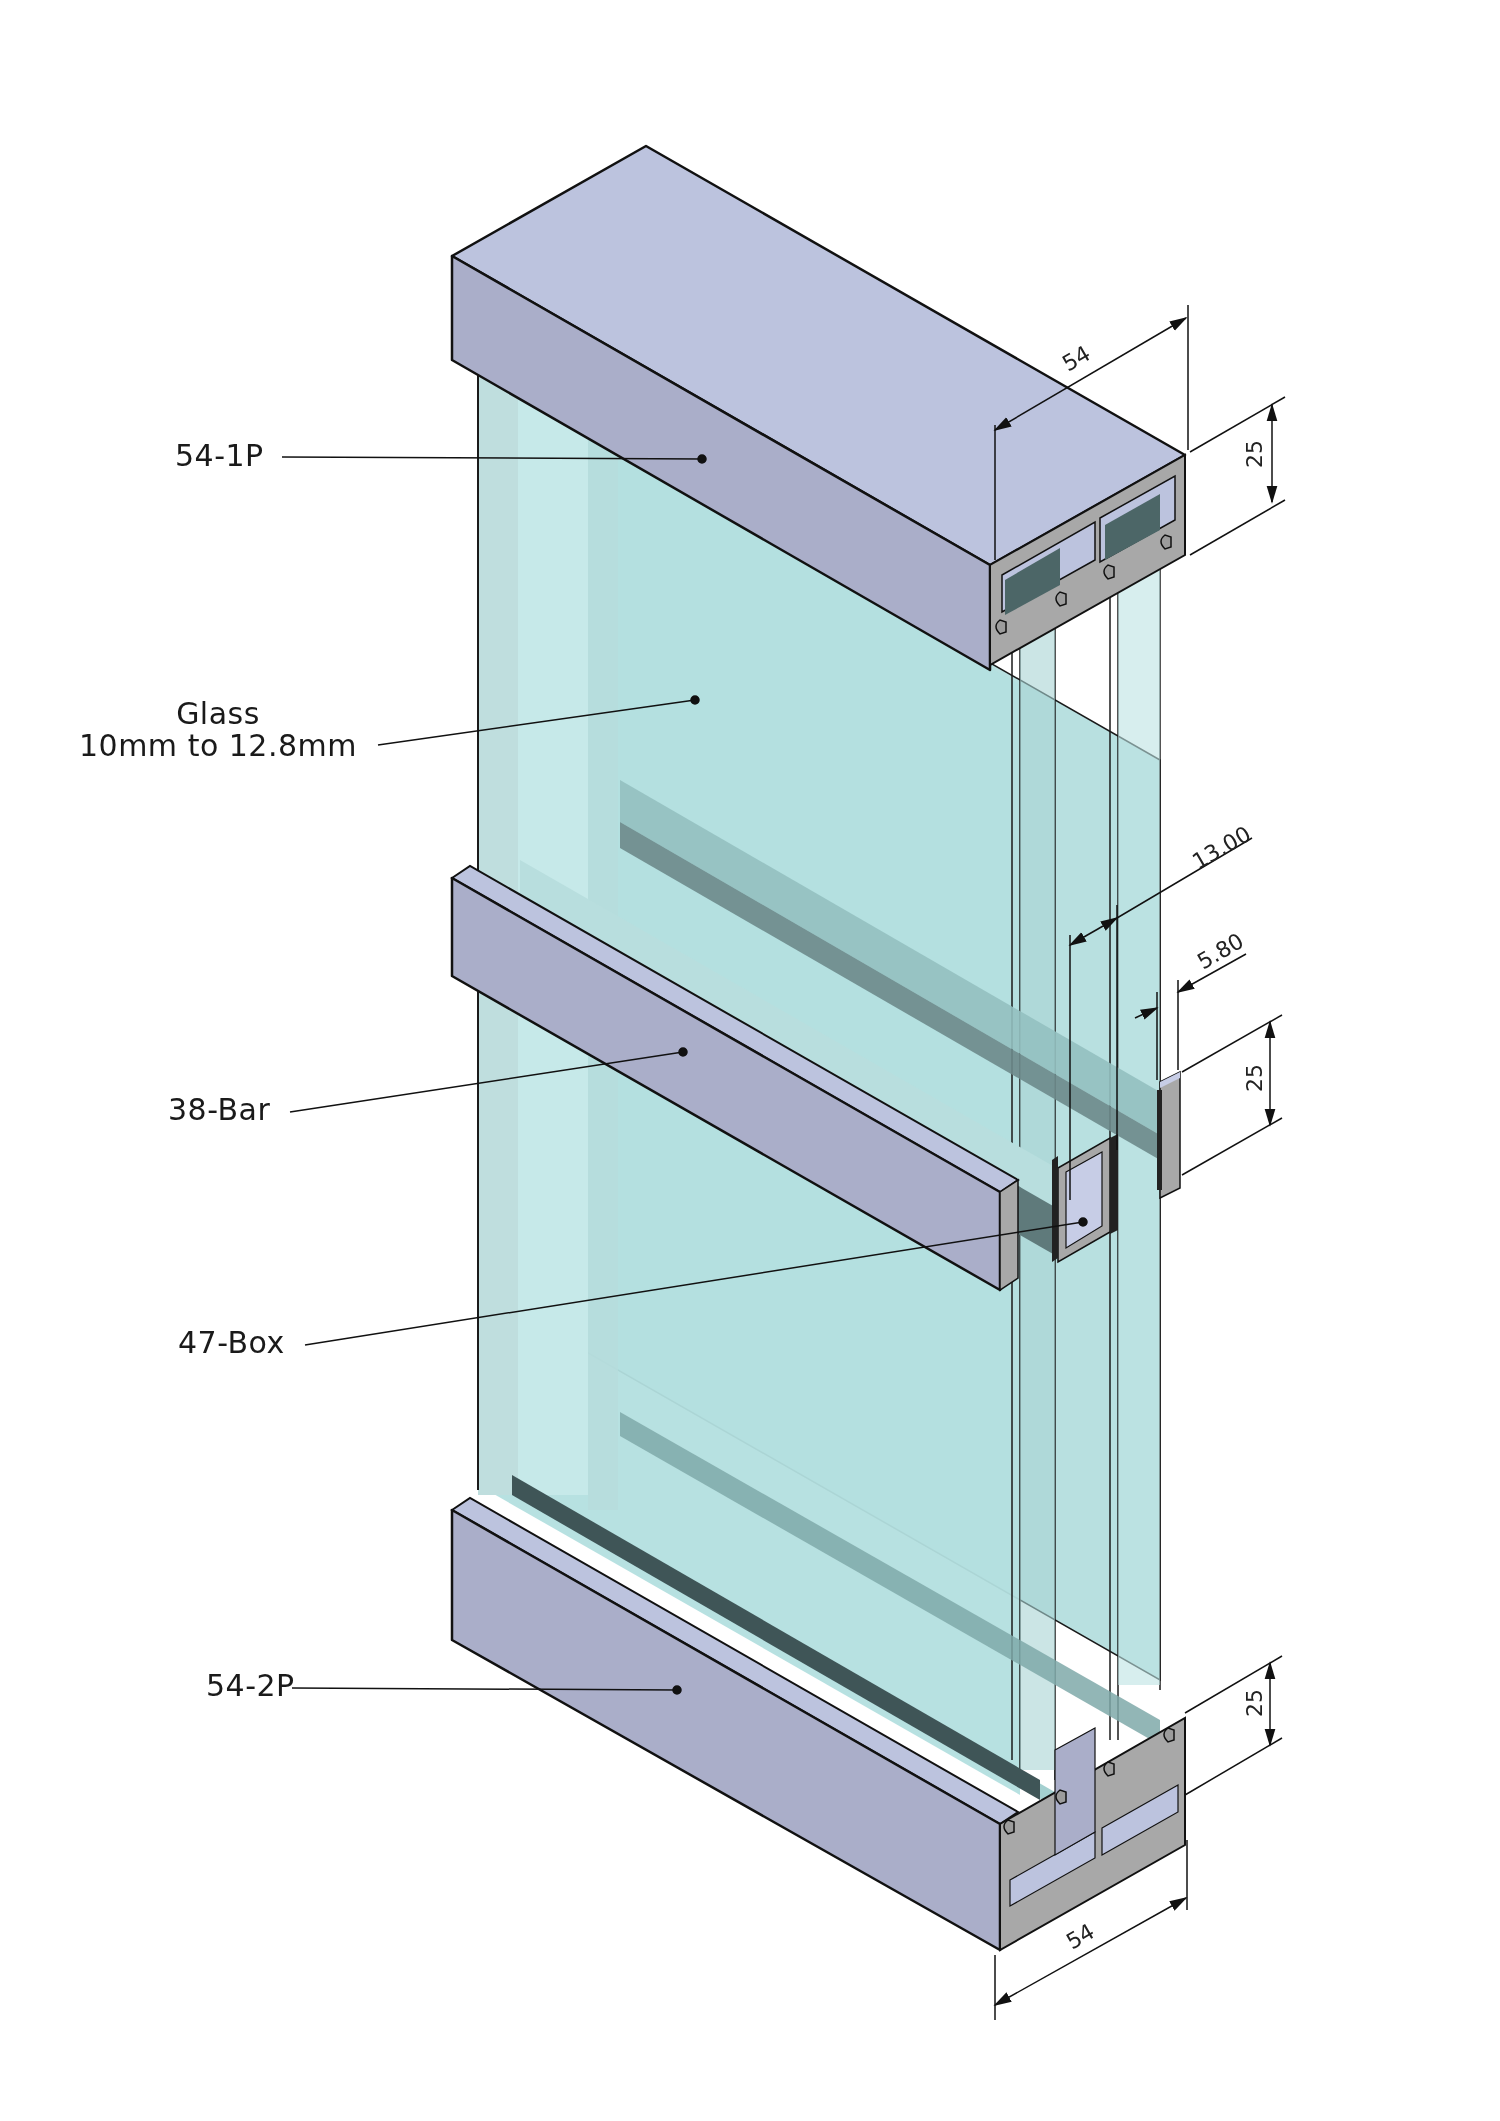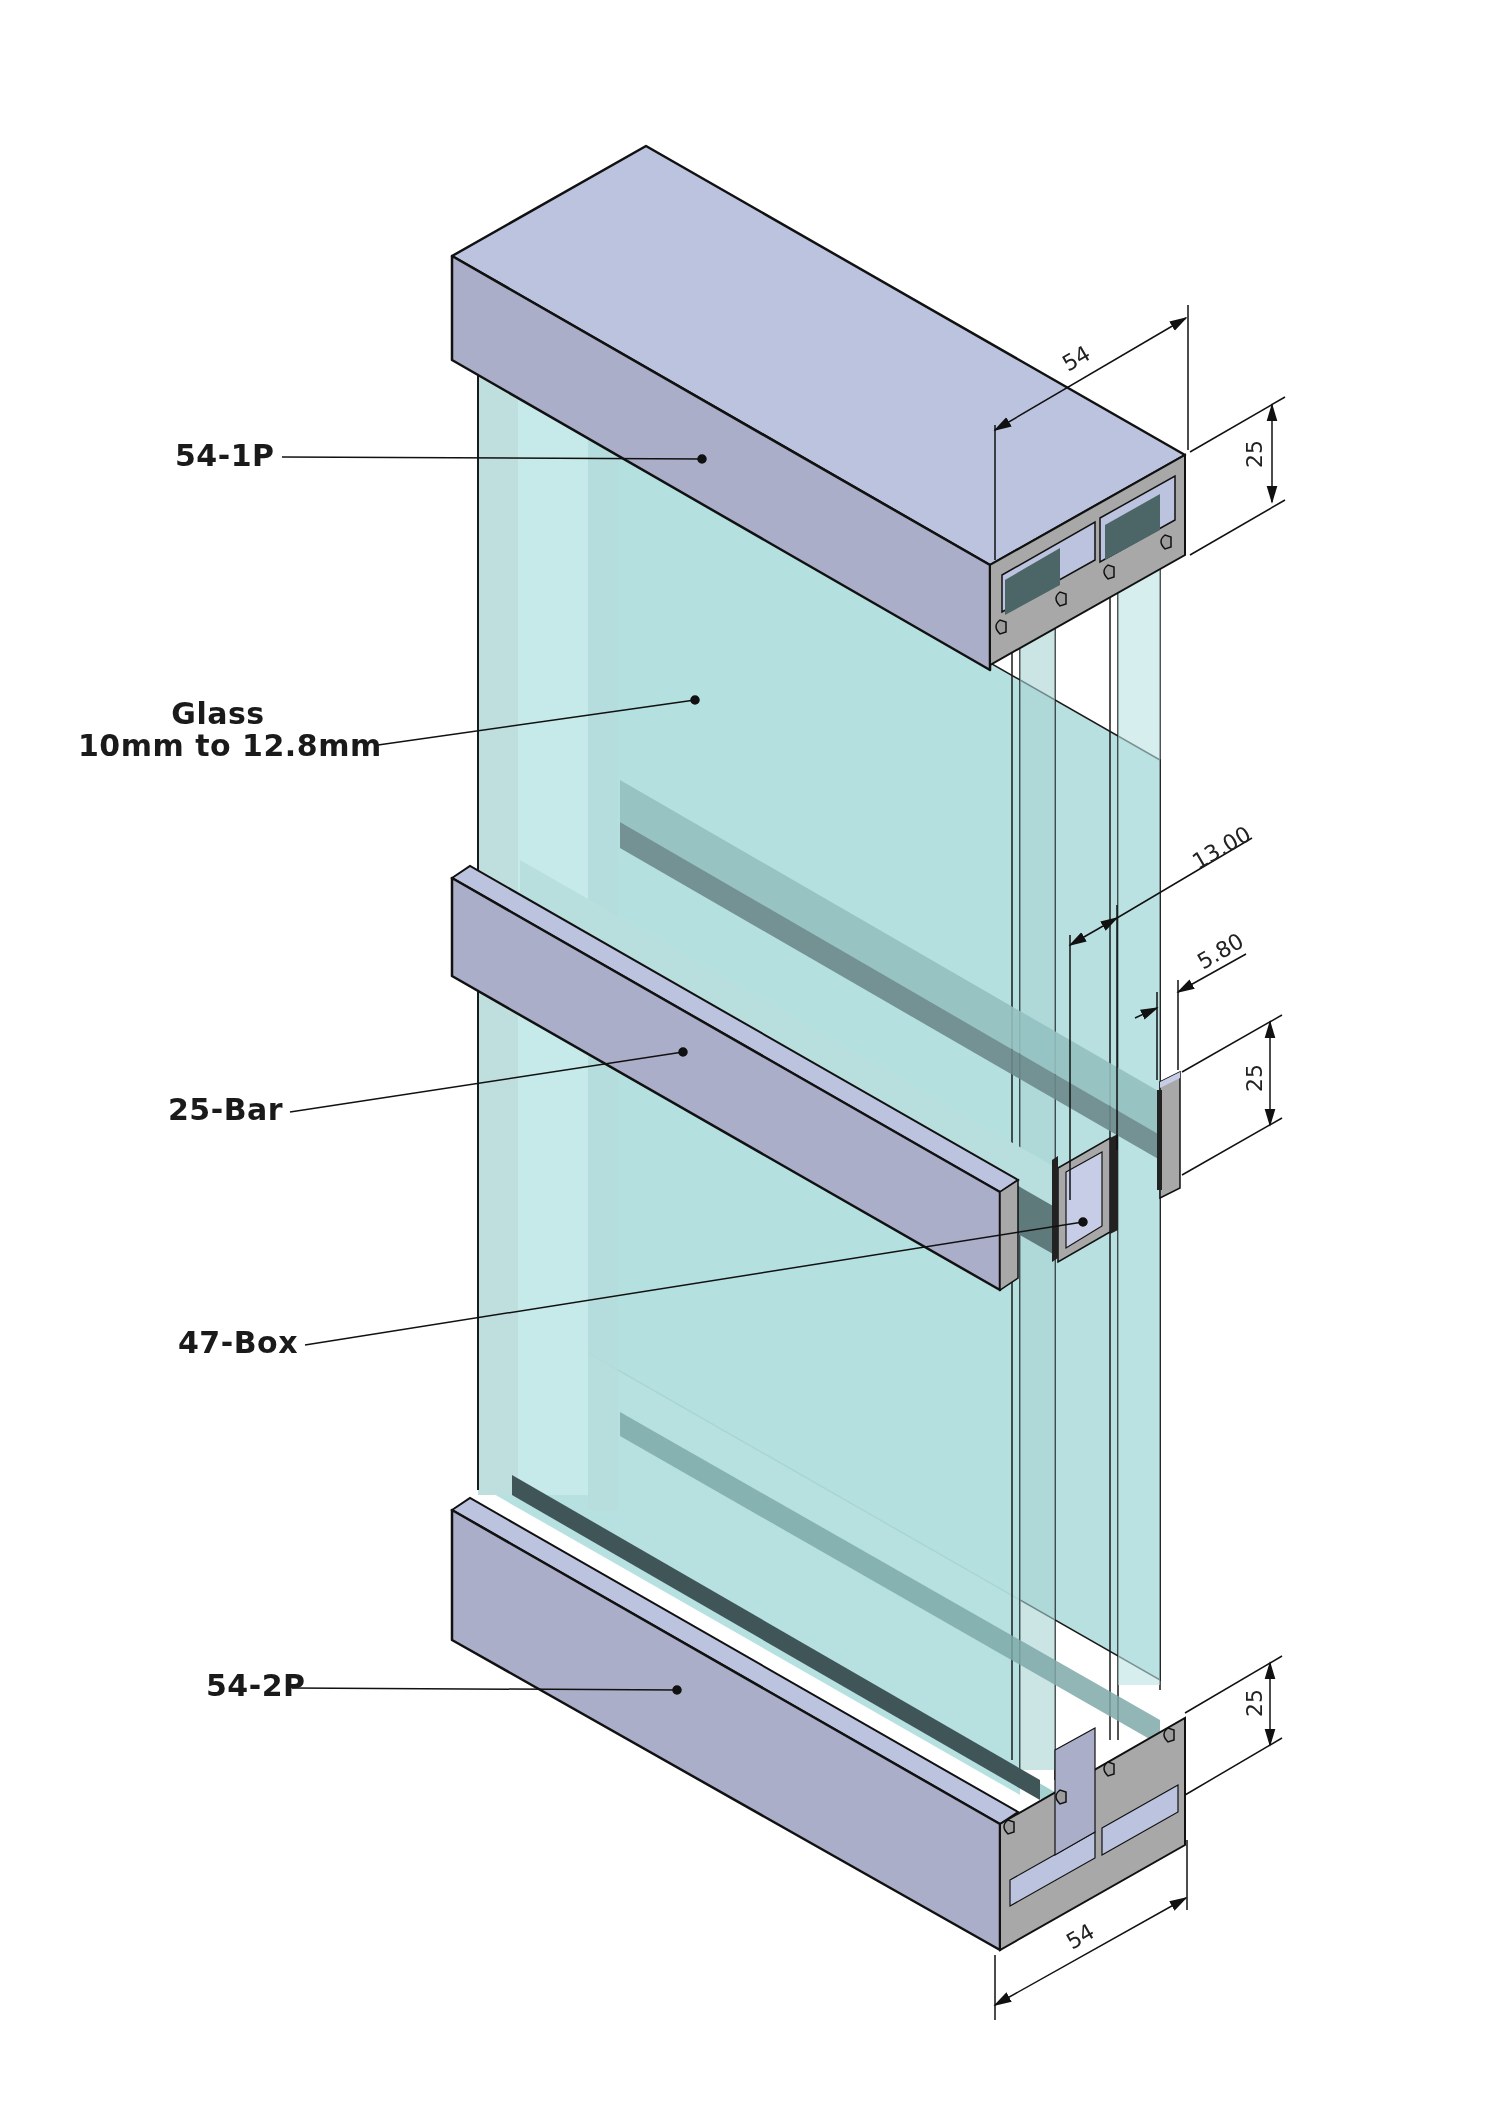--- a/index.html
+++ b/index.html
@@ -1,19 +1,19 @@
 <!DOCTYPE html>
 <html><head>
 <meta charset="utf-8">
 <style>
   html, body { margin:0; padding:0; background:#ffffff; }
   body { width:1500px; height:2121px; position:relative; overflow:hidden;
          font-family:"DejaVu Sans", "Liberation Sans", sans-serif; }
   #stage { position:absolute; left:0; top:0; width:1500px; height:2121px; }
-  .callout-label { position:absolute; color:#1a1a1a; font-size:30px; font-weight:700;
+  .callout-label { position:absolute; color:#1a1a1a; font-size:30px; font-weight:400;
                    letter-spacing:0.5px; white-space:nowrap; line-height:1.05; }
   .callout-label.center { text-align:center; }
   .dim-text { font-family:"DejaVu Sans", "Liberation Sans", sans-serif; font-size:22px; fill:#222; }
 </style>
 </head>
 <body>
 
 <div id="stage">
 <svg width="1500" height="2121" viewBox="0 0 1500 2121" xmlns="http://www.w3.org/2000/svg">
   <defs>
@@ -161,16 +161,16 @@
   <text class="dim-text" transform="translate(1262,1717) rotate(-90)">25</text>
   <text class="dim-text" transform="translate(1072,1950) rotate(-30)">54</text>
 </svg>
 
 
 <div class="callout-label" style="left:175px; top:440px;">54-1P</div>
 <div class="callout-label center" style="left:78px; top:698px; width:280px;">
   <div>Glass</div>
   <div>10mm to 12.8mm</div>
 </div>
-<div class="callout-label" style="left:168px; top:1094px;">25-Bar</div>
+<div class="callout-label" style="left:168px; top:1094px;">38-Bar</div>
 <div class="callout-label" style="left:178px; top:1327px;">47-Box</div>
 <div class="callout-label" style="left:179px; top:1670px;margin-left:27px;">54-2P</div>
 </div>
 
 </body></html>

